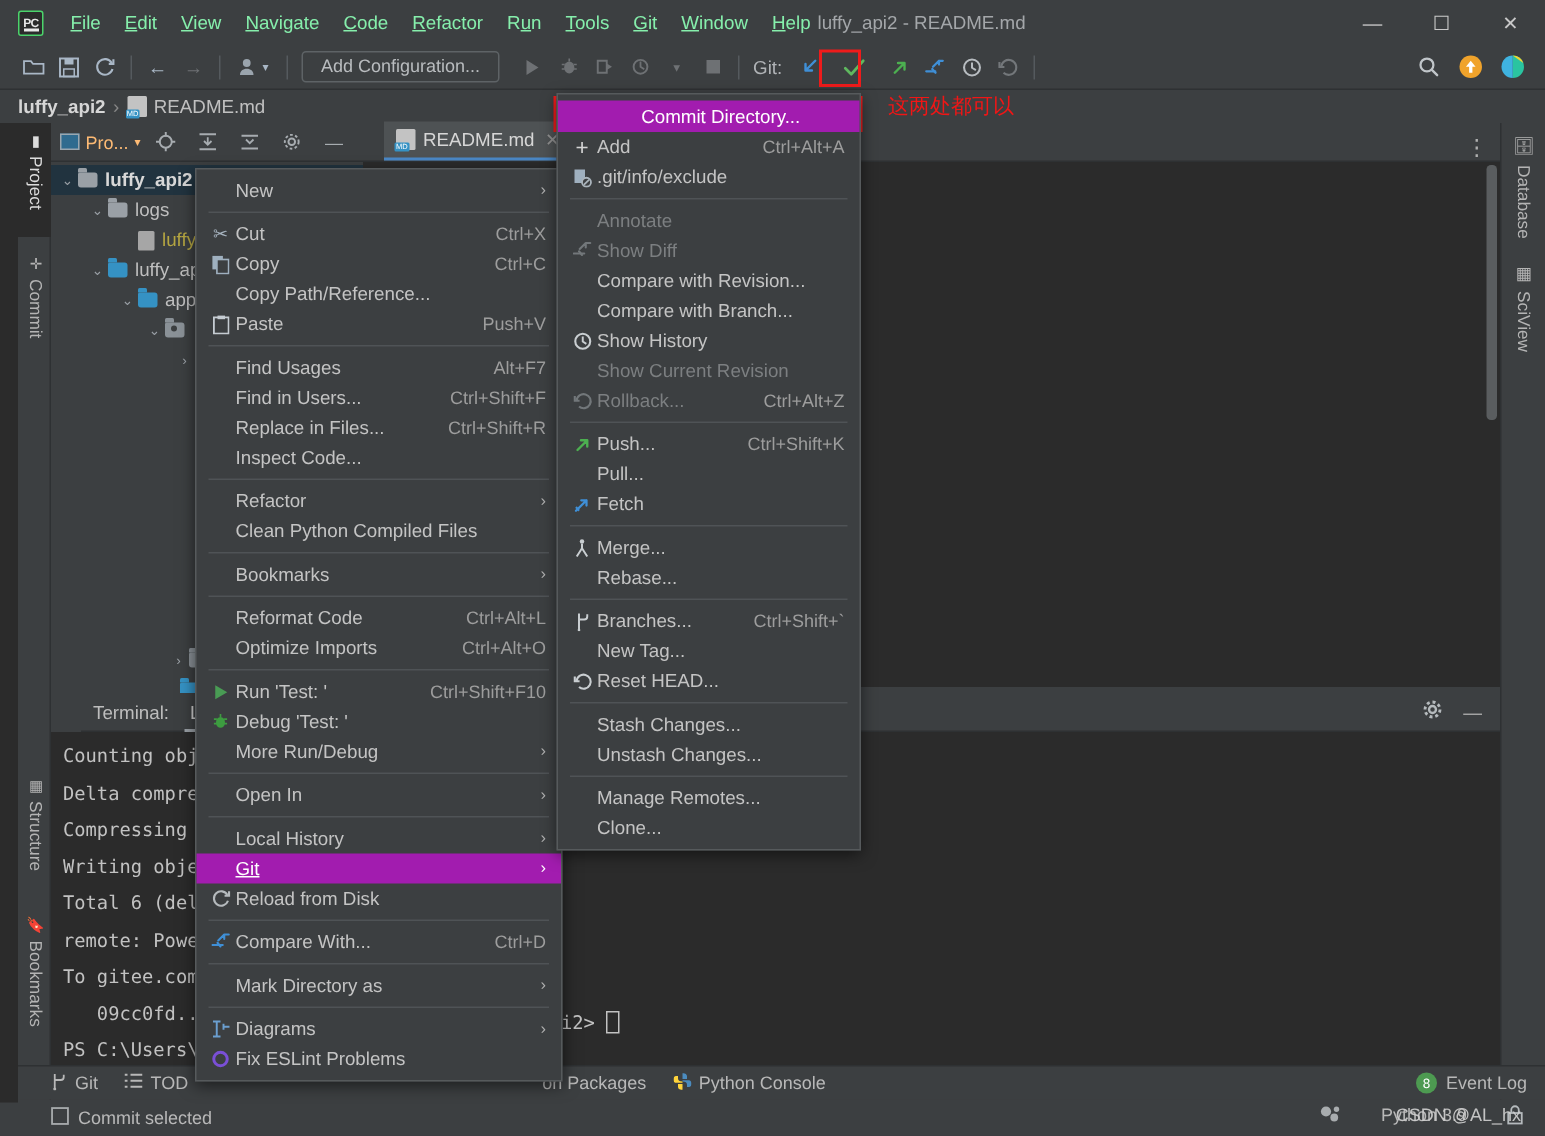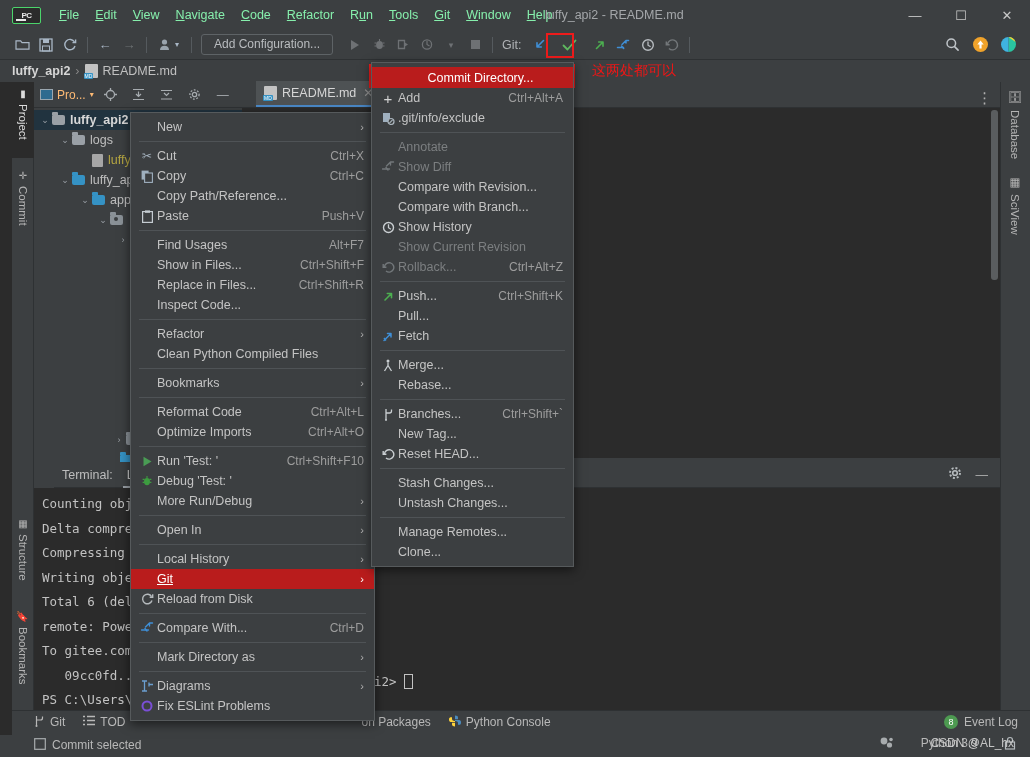--- a/index.html
+++ b/index.html
@@ -12,21 +12,21 @@
     -webkit-font-smoothing:antialiased;
   }
   .app{ position:absolute; inset:0; background:#3c3f41; }
 
   
   .titlebar{
     position:absolute; left:0; top:0; width:1030px; height:30px;
     background:#3c3f41; display:flex; align-items:center;
   }
   .pc-logo{
-    width:29px; height:17px; margin-left:12px; margin-right:10px;
+    width:17px; height:17px; margin-left:12px; margin-right:10px;
     background:#2b2b2b; border:1.5px solid #4bd46b; border-radius:2px;
     color:#e8e8e8; font-size:8px; font-weight:bold;
     display:flex; align-items:center; justify-content:center; letter-spacing:-0.5px;
     position:relative;
   }
   .pc-logo::after{
     content:""; position:absolute; bottom:2px; left:3px; width:10px; height:2px; background:#e8e8e8;
   }
   .menubar{ display:flex; align-items:center; gap:0px; }
   .menubar .mi{
@@ -202,21 +202,21 @@
 
   
   .menu{
     position:absolute; background:#3c3f41; border:1px solid #565a5c;
     box-shadow:0 3px 10px rgba(0,0,0,.55); padding:4px 0; z-index:40;
   }
   .menu .row{
     height:20px; display:flex; align-items:center; padding:0 10px 0 6px;
     font-size:12.5px; color:#c4c4c4; white-space:nowrap;
   }
-  .menu .row.sel{ background:#b91c1c; color:#ffffff; }
+  .menu .row.sel{ background:#a21caf; color:#ffffff; }
   .menu .row.disabled{ color:#7c7f81; }
   .mico{ width:20px; flex:none; display:flex; align-items:center; justify-content:center; font-size:12px; color:#a7b4c0;}
   .mlabel{ flex:1; }
   .mshort{ color:#9d9d9d; margin-left:26px; font-size:12px;}
   .marrow{ margin-left:26px; color:#b0b0b0; font-size:11px; }
   .menu .row.sel .marrow{ color:#fff; }
   .msep{ height:1px; background:#4f5356; margin:4px 8px; }
   .u{ text-decoration:underline; }
 
   #ctx-main{ left:130px; top:112px; width:245px; }
@@ -658,21 +658,21 @@
       <span class="mshort">Push+V</span>
     </div>
     <div class="msep"></div>
     <div class="row">
       <span class="mico"></span>
       <span class="mlabel">Find Usages</span>
       <span class="mshort">Alt+F7</span>
     </div>
     <div class="row">
       <span class="mico"></span>
-      <span class="mlabel">Show in Files...</span>
+      <span class="mlabel">Find in Users...</span>
       <span class="mshort">Ctrl+Shift+F</span>
     </div>
     <div class="row">
       <span class="mico"></span>
       <span class="mlabel">Replace in Files...</span>
       <span class="mshort">Ctrl+Shift+R</span>
     </div>
     <div class="row">
       <span class="mico"></span>
       <span class="mlabel">Inspect Code...</span>

